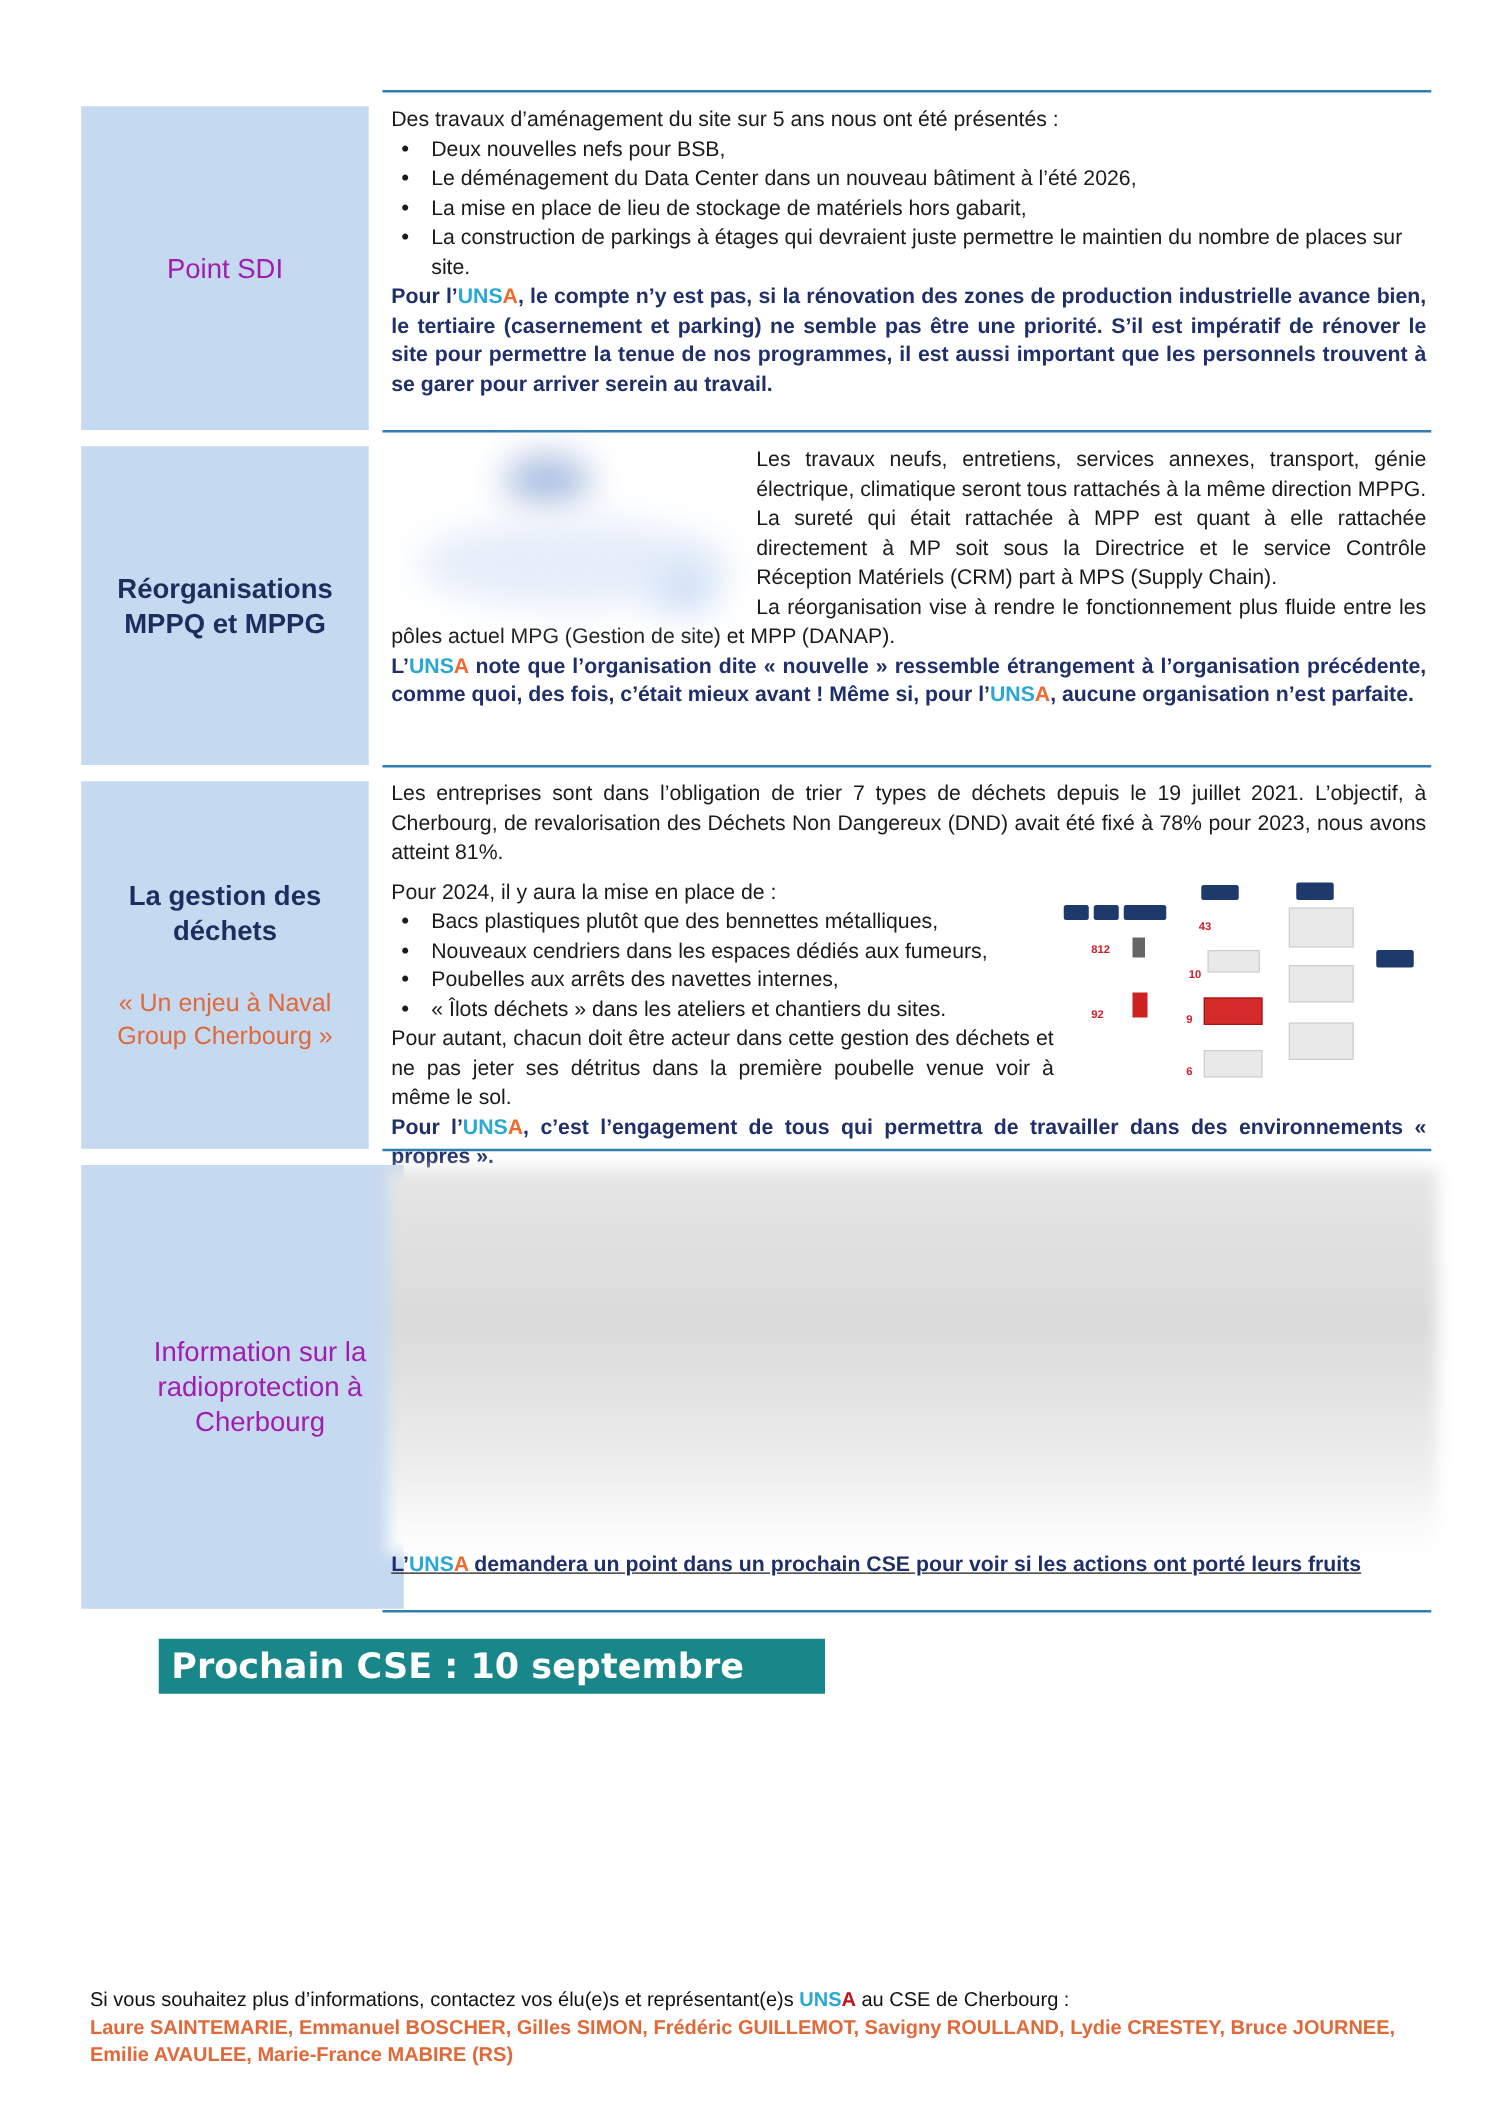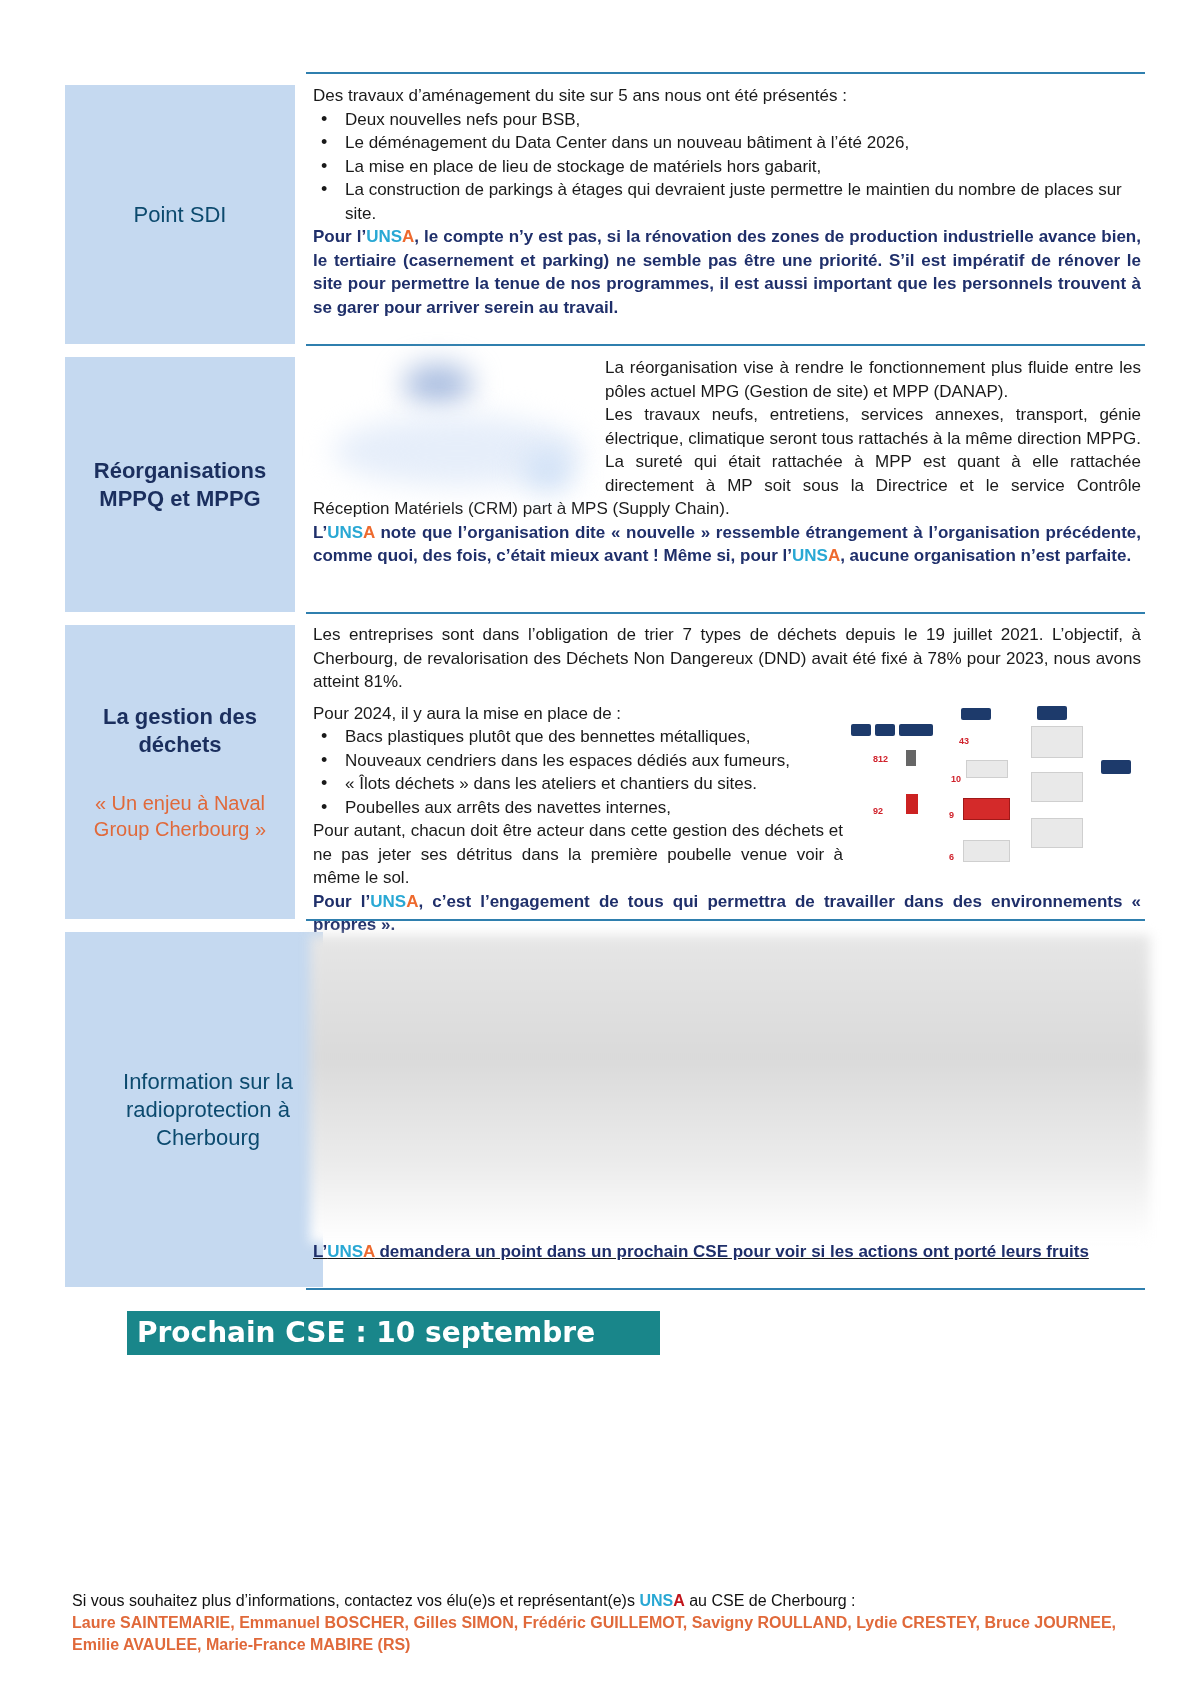--- a/index.html
+++ b/index.html
@@ -1,20 +1,20 @@
 <!DOCTYPE html>
 <html><head>
   <meta charset="utf-8">
   <style>
     html, body { margin:0; padding:0; background:#ffffff; }
     body { width:1200px; height:1697px; position:relative; overflow:hidden;
       font-family:"Liberation Sans", sans-serif; color:#111; }
     .label-box { position:absolute; left:65px; width:230px; background:#c5d9f0;
       display:flex; flex-direction:column; align-items:center; justify-content:center; text-align:center; }
-    .label-title { color:#0c4a6e; font-size:22px; line-height:28px; }
+    .label-title { color:#a21caf; font-size:22px; line-height:28px; }
     .label-title.bold { font-weight:bold; color:#1b2f5e; }
     .label-sub { color:#e0693a; font-size:20px; line-height:26px; margin-top:10px; }
     .hr { position:absolute; left:306px; width:839px; height:2px; background:#2f7fae; }
     .content { position:absolute; left:313px; width:828px; font-size:17px; line-height:23.5px; color:#1a1a1a; }
     .content p { margin:0; }
     .content ul { margin:0; padding:0 0 0 32px; list-style:none; }
     .content li { position:relative; padding-left:0; }
     .content li::before { content:"\2022"; position:absolute; left:-24px; font-size:18px; }
     .unsa-text { color:#1f2f6a; font-weight:bold; text-align:justify; }
     .u-blue { color:#29a8d4; font-weight:bold; }
@@ -56,22 +56,22 @@
 
 <div class="label-box" style="top:357px;height:255px;">
   <div class="label-title bold" style="width:210px;">Réorganisations MPPQ et MPPG</div>
 </div>
 <div class="content" style="top:356px;">
   <div class="float-img">
     <div class="blur-blob" style="left:90px;top:8px;width:70px;height:40px;background:#a9bde0;"></div>
     <div class="blur-blob" style="left:20px;top:60px;width:250px;height:70px;background:#e6eefa;"></div>
     <div class="blur-blob" style="left:210px;top:95px;width:50px;height:40px;background:#cfe0f6;"></div>
   </div>
+  <p class="justify">Les travaux neufs, entretiens, services annexes, transport, génie électrique, climatique seront tous rattachés à la même direction MPPG. La sureté qui était rattachée à MPP est quant à elle rattachée directement à MP soit sous la Directrice et le service Contrôle Réception Matériels (CRM) part à MPS (Supply Chain).</p>
   <p class="justify">La réorganisation vise à rendre le fonctionnement plus fluide entre les pôles actuel MPG (Gestion de site) et MPP (DANAP).</p>
-  <p class="justify">Les travaux neufs, entretiens, services annexes, transport, génie électrique, climatique seront tous rattachés à la même direction MPPG. La sureté qui était rattachée à MPP est quant à elle rattachée directement à MP soit sous la Directrice et le service Contrôle Réception Matériels (CRM) part à MPS (Supply Chain).</p>
   <p class="unsa-text" style="clear:both;"><span>L’</span><span class="u-blue">UNS</span><span class="u-orange">A</span><span> note que l’organisation dite « nouvelle » ressemble étrangement à l’organisation précédente, comme quoi, des fois, c’était mieux avant ! Même si, pour l’</span><span class="u-blue">UNS</span><span class="u-orange">A</span><span>, aucune organisation n’est parfaite.</span></p>
 </div>
 <div class="hr" style="top:612px;"></div>
 
 <div class="label-box" style="top:625px;height:294px;gap:21px;">
   <div class="label-title bold" style="width:190px;">La gestion des déchets</div>
   <div class="label-sub" style="width:200px;">« Un enjeu à Naval Group Cherbourg »</div>
 </div>
 <div class="content" style="top:623px;">
   <p class="justify">Les entreprises sont dans l’obligation de trier 7 types de déchets depuis le 19 juillet 2021. L’objectif, à Cherbourg, de revalorisation des Déchets Non Dangereux (DND) avait été fixé à 78% pour 2023, nous avons atteint 81%.</p>
@@ -94,22 +94,22 @@
     <div class="diag-truck" style="left:180px;top:26px;width:50px;height:30px;"></div>
     <div class="diag-truck" style="left:180px;top:72px;width:50px;height:28px;"></div>
     <div class="diag-truck" style="left:180px;top:118px;width:50px;height:28px;"></div>
     <div style="position:absolute;left:55px;top:50px;width:10px;height:16px;background:#666;"></div>
     <div style="position:absolute;left:55px;top:94px;width:12px;height:20px;background:#c22;"></div>
   </div>
   <p style="margin-top:8px;">Pour 2024, il y aura la mise en place de :</p>
   <ul>
     <li>Bacs plastiques plutôt que des bennettes métalliques,</li>
     <li>Nouveaux cendriers dans les espaces dédiés aux fumeurs,</li>
+    <li>Poubelles aux arrêts des navettes internes,</li>
     <li>« Îlots déchets » dans les ateliers et chantiers du sites.</li>
-    <li>Poubelles aux arrêts des navettes internes,</li>
   </ul>
   <p class="justify">Pour autant, chacun doit être acteur dans cette gestion des déchets et ne pas jeter ses détritus dans la première poubelle venue voir à même le sol.</p>
   <p class="unsa-text" style="clear:both;"><span>Pour l’</span><span class="u-blue">UNS</span><span class="u-orange">A</span><span>, c’est l’engagement de tous qui permettra de travailler dans des environnements « propres ».</span></p>
 </div>
 <div class="hr" style="top:919px;"></div>
 
 <div class="label-box" style="top:932px;height:355px;padding-left:28px;">
   <div class="label-title" style="width:210px;">Information sur la radioprotection à Cherbourg</div>
 </div>
 <div class="radio-blur"></div>

